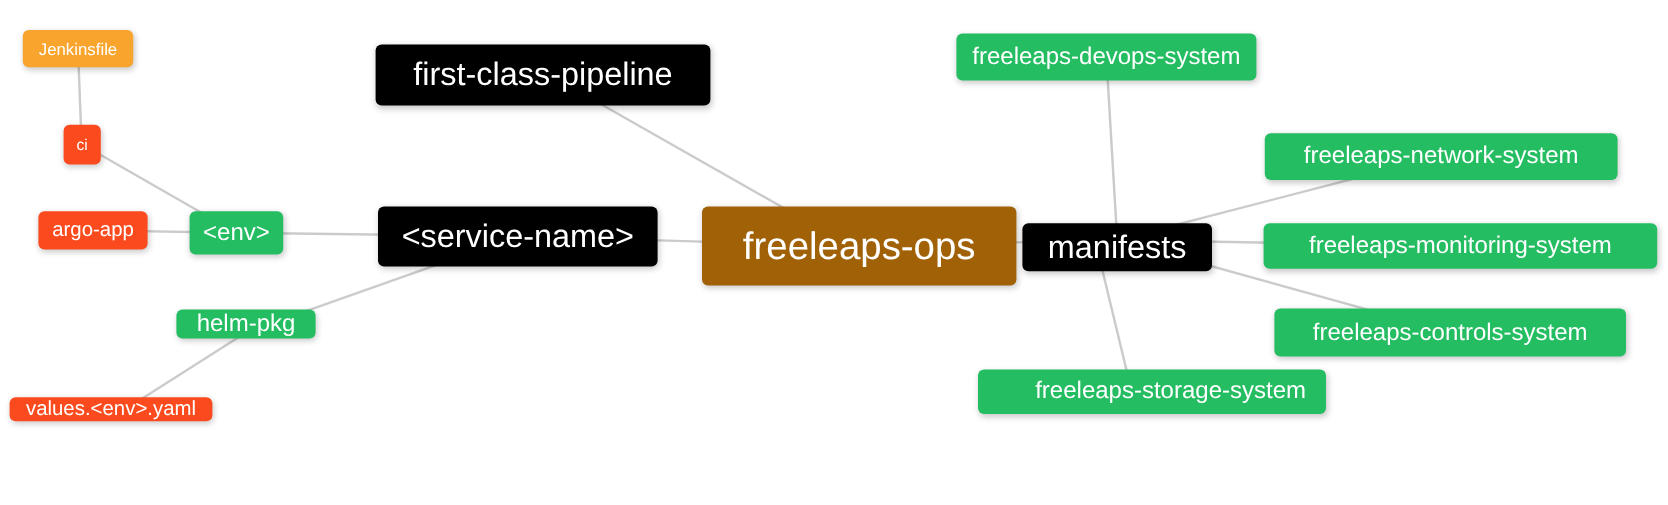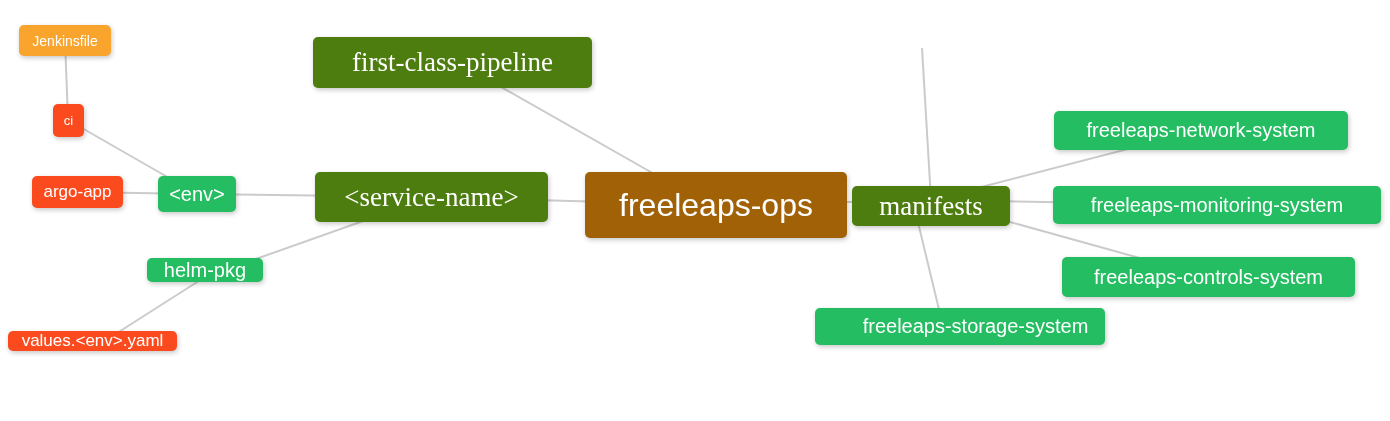--- a/index.html
+++ b/index.html
@@ -28,21 +28,21 @@
     align-items: center;
     justify-content: center;
     color: #ffffff;
     border-radius: 5px;
     box-shadow: 1px 2px 5px rgba(0,0,0,0.22);
     white-space: nowrap;
     cursor: pointer;
     box-sizing: border-box;
   }
   .c-dark  { background: #a16207; }
-  .c-blue  { background: #4d7c0f; font-family: Liberation Serif, serif; }
+  .c-blue  { background: #000000; }
   .c-green { background: #24bd62; }
   .c-red   { background: #fb4b1e; }
   .c-amber { background: #f9a42c; }
 </style>
 </head>
 <body>
 
 <div class="canvas">
 
   <svg class="edges" viewBox="0 0 1390 421">
@@ -75,20 +75,21 @@
   <div class="node c-red" style="left:8px; top:331px; width:169px; height:20px; font-size:17px;">values.&lt;env&gt;.yaml</div>
 
   <div class="node c-blue" style="left:313px; top:37px; width:279px; height:51px; font-size:27px;">first-class-pipeline</div>
 
   <div class="node c-blue" style="left:315px; top:172px; width:233px; height:50px; font-size:27px;">&lt;service-name&gt;</div>
 
   <div class="node c-dark" style="left:585px; top:172px; width:262px; height:66px; font-size:32px;">freeleaps-ops</div>
 
   <div class="node c-blue" style="left:852px; top:186px; width:158px; height:40px; font-size:27px;">manifests</div>
 
+  <div class="node c-green" style="left:797px; top:28px; width:250px; height:39px; font-size:20px;">freeleaps-devops-system</div>
 
   <div class="node c-green" style="left:1054px; top:111px; width:294px; height:39px; font-size:20px;">freeleaps-network-system</div>
 
   <div class="node c-green" style="left:1053px; top:186px; width:328px; height:38px; font-size:20px;">freeleaps-monitoring-system</div>
 
   <div class="node c-green" style="left:1062px; top:257px; width:293px; height:40px; font-size:20px;">freeleaps-controls-system</div>
 
   <div class="node c-green" style="left:815px; top:308px; width:290px; height:37px; font-size:20px;padding-left:31px;">freeleaps-storage-system</div>
 
 </div>

